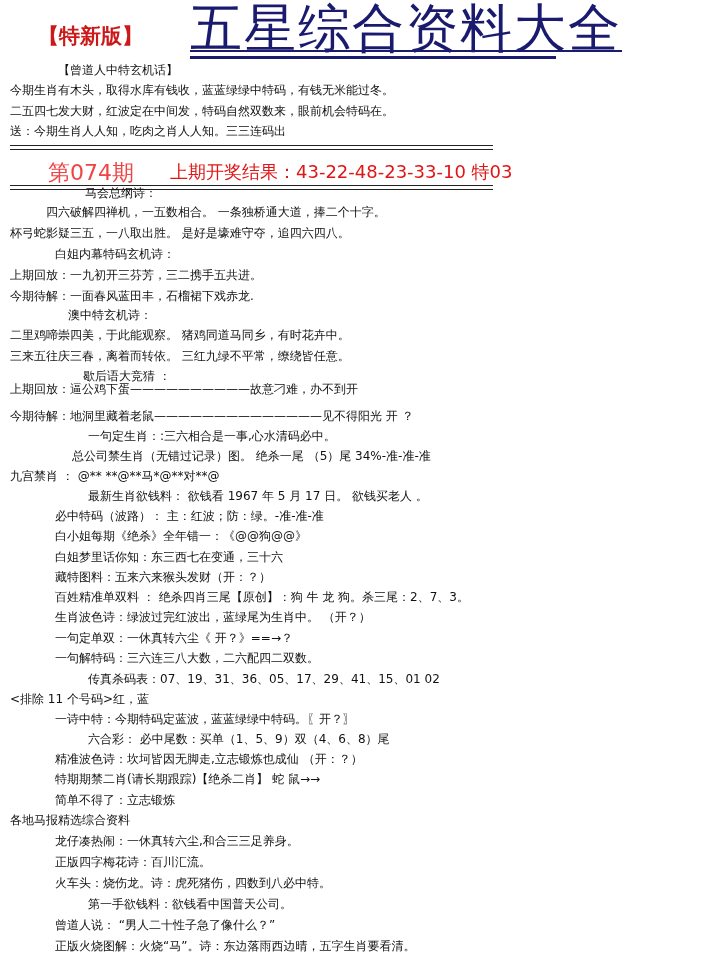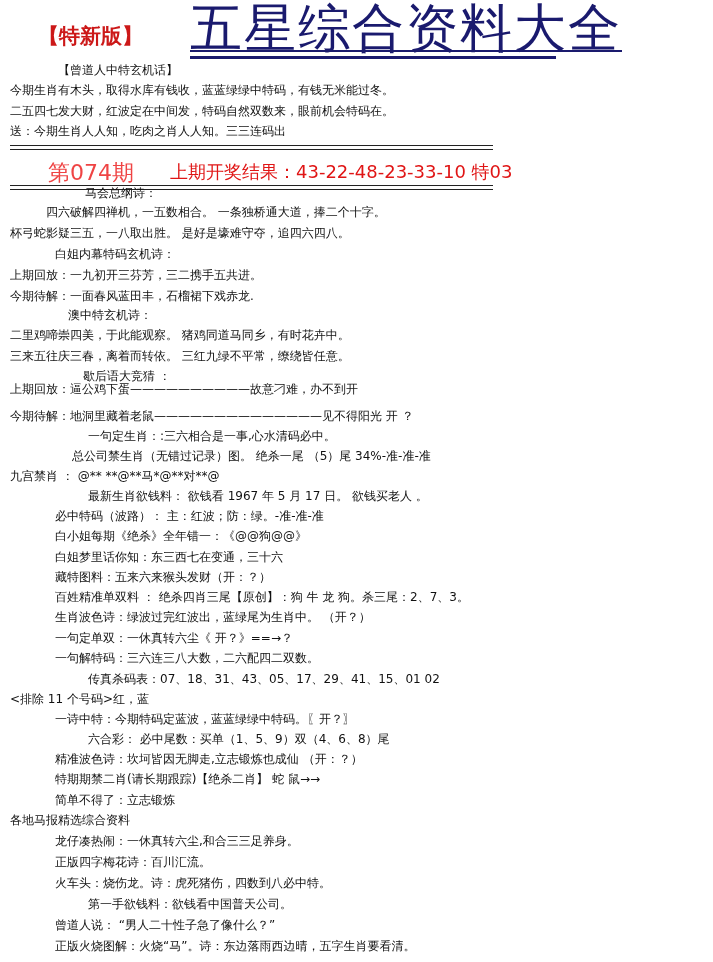--- a/index.html
+++ b/index.html
@@ -64,21 +64,21 @@
     <div class="abs line" style="left: 10px; top: 467px;">九宫禁肖 ： @**            **@**马*@**对**@</div>
     <div class="abs line" style="left: 88px; top: 487px;">最新生肖欲钱料：          欲钱看 1967 年 5 月 17 日。             欲钱买老人 。</div>
     <div class="abs line" style="left: 55px; top: 507px;">必中特码（波路）： 主：红波；防：绿。-准-准-准</div>
     <div class="abs line" style="left: 55px; top: 527px;">白小姐每期《绝杀》全年错一：《@@狗@@》</div>
     <div class="abs line" style="left: 55px; top: 548px;">白姐梦里话你知：东三西七在变通，三十六</div>
     <div class="abs line" style="left: 55px; top: 568px;">藏特图料：五来六来猴头发财（开：？）</div>
     <div class="abs line" style="left: 55px; top: 588px;">百姓精准单双料 ：        绝杀四肖三尾【原创】：狗 牛 龙 狗。杀三尾：2、7、3。</div>
     <div class="abs line" style="left: 55px; top: 608px;">生肖波色诗：绿波过完红波出，蓝绿尾为生肖中。 （开？）</div>
     <div class="abs line" style="left: 55px; top: 629px;">一句定单双：一休真转六尘《 开？》==→？</div>
     <div class="abs line" style="left: 55px; top: 649px;">一句解特码：三六连三八大数，二六配四二双数。</div>
-    <div class="abs line" style="left: 88px; top: 670px;">传真杀码表：07、18、31、43、05、17、29、41、15、01 02</div>
+    <div class="abs line" style="left: 88px; top: 670px;">传真杀码表：07、19、31、36、05、17、29、41、15、01 02</div>
     <div class="abs line" style="left: 10px; top: 690px;">&lt;排除 11 个号码&gt;红，蓝</div>
     <div class="abs line" style="left: 55px; top: 710px;">一诗中特：今期特码定蓝波，蓝蓝绿绿中特码。〖开？〗</div>
     <div class="abs line" style="left: 88px; top: 730px;">六合彩：  必中尾数：买单（1、5、9）双（4、6、8）尾</div>
     <div class="abs line" style="left: 55px; top: 750px;">精准波色诗：坎坷皆因无脚走,立志锻炼也成仙        （开：？）</div>
     <div class="abs line" style="left: 55px; top: 770px;">特期期禁二肖(请长期跟踪)【绝杀二肖】 蛇 鼠→→</div>
     <div class="abs line" style="left: 55px; top: 791px;">简单不得了：立志锻炼</div>
     <div class="abs line" style="left: 10px; top: 811px;">各地马报精选综合资料</div>
     <div class="abs line" style="left: 55px; top: 832px;">龙仔凑热闹：一休真转六尘,和合三三足养身。</div>
     <div class="abs line" style="left: 55px; top: 853px;">正版四字梅花诗：百川汇流。</div>
     <div class="abs line" style="left: 55px; top: 874px;">火车头：烧伤龙。诗：虎死猪伤，四数到八必中特。</div>

